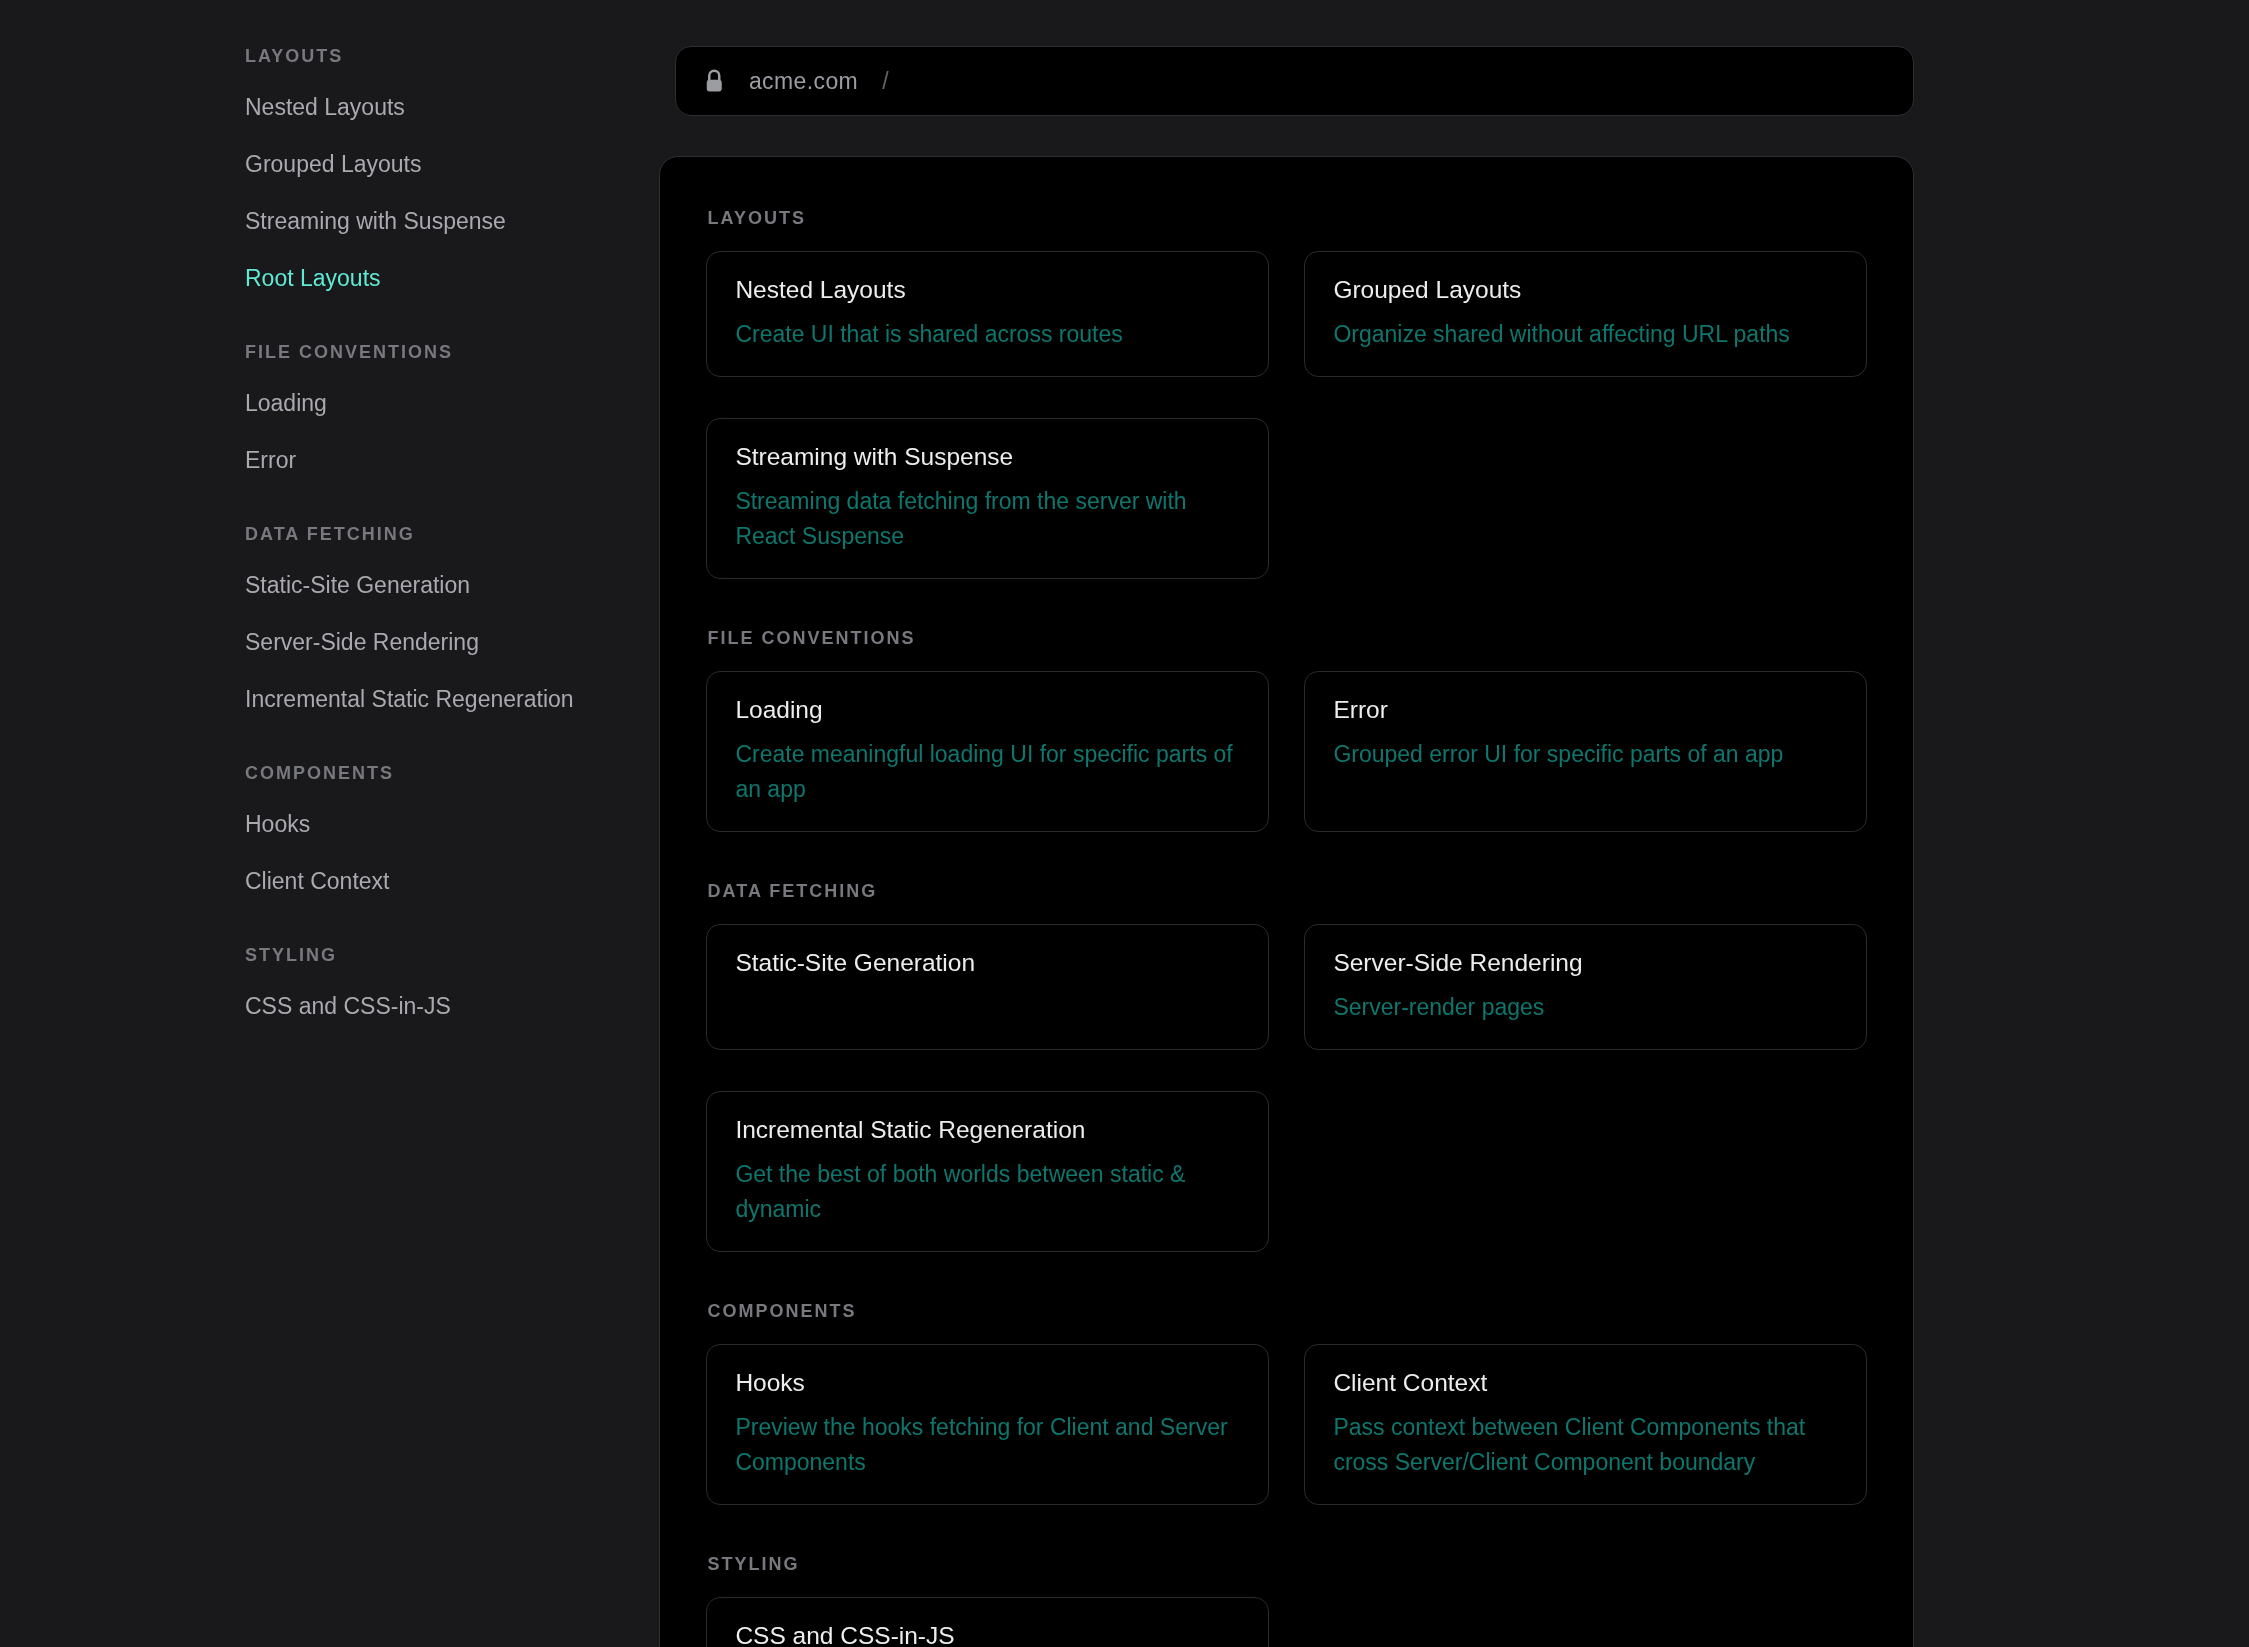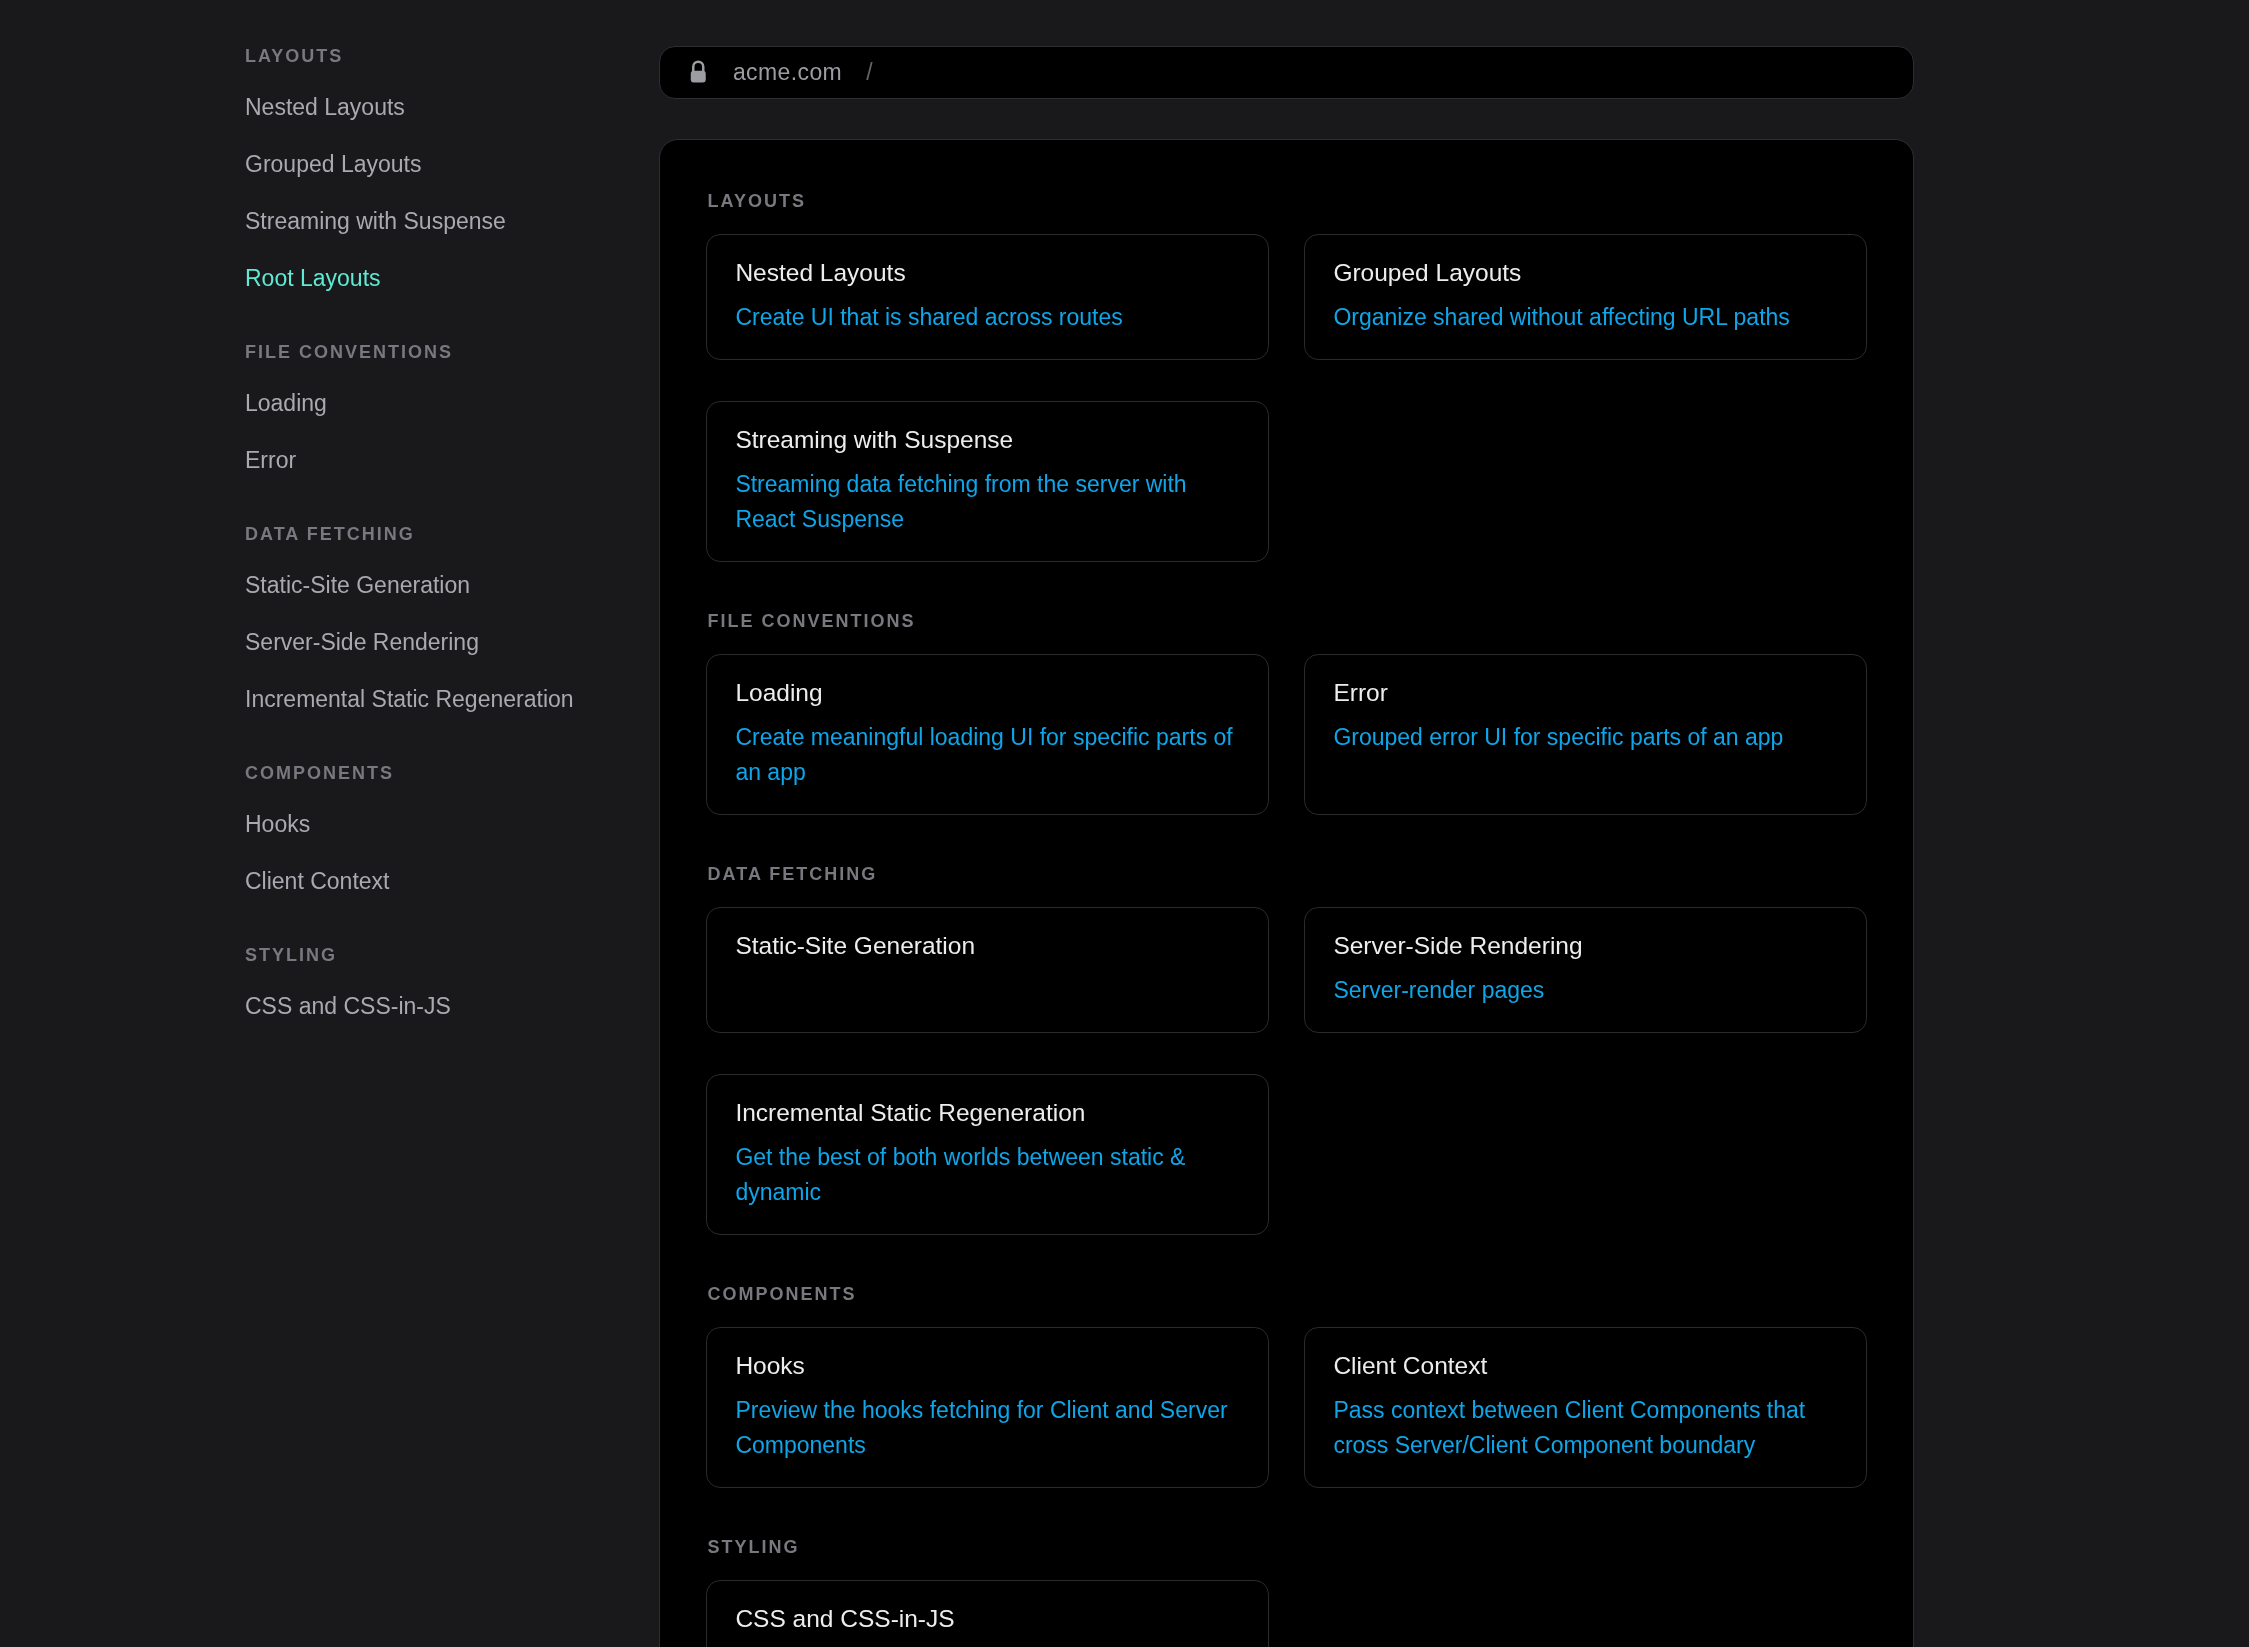--- a/index.html
+++ b/index.html
@@ -46,27 +46,28 @@
   
   .main-col {
     position: absolute;
     left: 659px;
     top: 46px;
     width: 1255px;
   }
 
   .addressbar {
     box-sizing: border-box;
-    height: 53px;
+    height: 70px;
     background: #000000;
     border: 1.6px solid #2e2e31;
     border-radius: 16px;
     display: flex;
     align-items: center;
     padding: 0 28.4px;
+    margin-left: 16px;
   }
   .lock { flex: 0 0 auto; margin-right: 24px; display: block; }
   .addr-domain {
     font-size: 23px;
     font-weight: 500;
     letter-spacing: 0.4px;
     color: #9c9ca3;
   }
   .addr-sep {
     font-size: 23px;
@@ -113,21 +114,21 @@
   .card-title {
     font-size: 24.5px;
     font-weight: 500;
     color: #ededee;
     line-height: 32px;
     margin-bottom: 11px;
   }
   .card-desc {
     font-size: 23px;
     font-weight: 400;
-    color: #0ea5e9;
+    color: #0f766e;
     line-height: 35px;
   }
 </style>
 </head>
 <body>
 
 <nav class="sidebar">
   <div id="sidebar-groups">
       <div class="side-group">
     <div class="side-head">LAYOUTS</div>

